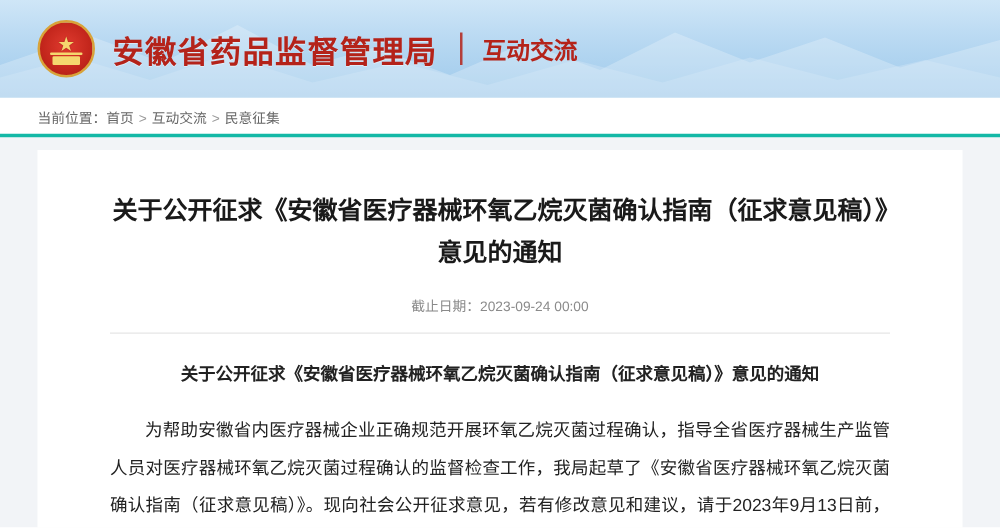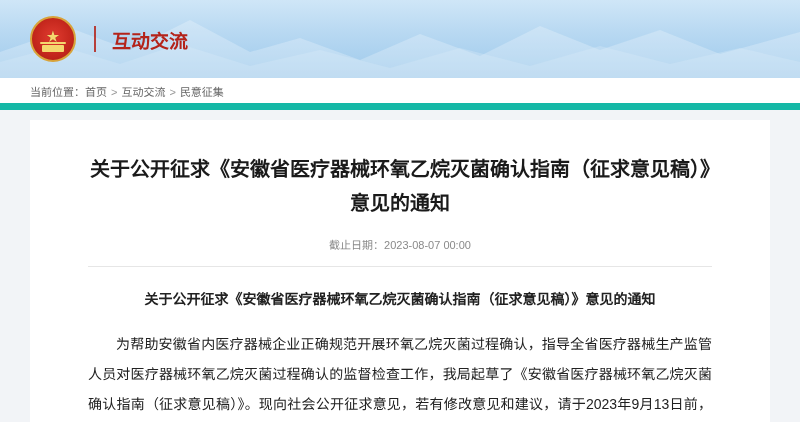--- a/index.html
+++ b/index.html
@@ -100,21 +100,21 @@
     font-size: 19px;
     font-weight: bold;
     color: #b4231a;
     white-space: nowrap;
   }
 
   
   .breadcrumb-bar {
     height: 32px;
     background: #ffffff;
-    border-bottom: 7px solid #14b8a6;
+    border-bottom: 3px solid #14b8a6;
     display: flex;
     align-items: center;
     padding: 0 30px;
     box-sizing: border-box;
   }
   .breadcrumb {
     font-size: 11px;
     color: #666666;
     white-space: nowrap;
   }
@@ -192,39 +192,40 @@
 <div class="header">
   <svg class="mountains" viewBox="0 0 800 78" preserveAspectRatio="none">
     <path d="M0,78 L0,52 L70,28 L130,50 L190,20 L250,52 L300,38 L360,60 L420,34 L480,56 L540,26 L600,50 L660,30 L720,54 L800,32 L800,78 Z" fill="#ffffff" opacity="0.45"></path>
     <path d="M0,78 L0,62 L60,46 L120,64 L180,44 L250,66 L320,50 L390,68 L460,48 L530,66 L600,46 L670,64 L740,48 L800,62 L800,78 Z" fill="#ffffff" opacity="0.35"></path>
   </svg>
   <div class="hdr-inner">
     <div class="emblem">
       <span class="star">★</span>
       <span class="gate"></span>
     </div>
+    <div class="site-title">安徽省药品监督管理局</div>
     <div class="title-divider"></div>
     <div class="channel-title">互动交流</div>
   </div>
 </div>
 
 <div class="breadcrumb-bar">
   <div class="breadcrumb">
     <span>当前位置：</span><a href="#">首页</a><span class="sep">&gt;</span><a href="#">互动交流</a><span class="sep">&gt;</span><a href="#">民意征集</a>
   </div>
 </div>
 
 <div class="page-bg">
   <div class="card">
 
     <h1 class="article-title">关于公开征求《安徽省医疗器械环氧乙烷灭菌确认指南（征求意见稿）》意见的通知</h1>
 
     <div class="meta-row">
       <span class="meta-item">
-        <span class="meta-label">截止日期：</span><span class="meta-value">2023-08-07 00:00</span>
+        <span class="meta-label">截止日期：</span><span class="meta-value">2023-09-24 00:00</span>
       </span>
     </div>
 
     <div class="divider"></div>
 
     <div class="body-heading">关于公开征求《安徽省医疗器械环氧乙烷灭菌确认指南（征求意见稿）》意见的通知</div>
 
     <p class="body-par">为帮助安徽省内医疗器械企业正确规范开展环氧乙烷灭菌过程确认，指导全省医疗器械生产监管人员对医疗器械环氧乙烷灭菌过程确认的监督检查工作，我局起草了《安徽省医疗器械环氧乙烷灭菌确认指南（征求意见稿）》。现向社会公开征求意见，若有修改意见和建议，请于2023年9月13日前，书面或通过电子邮件反馈。</p>
 
   </div>

